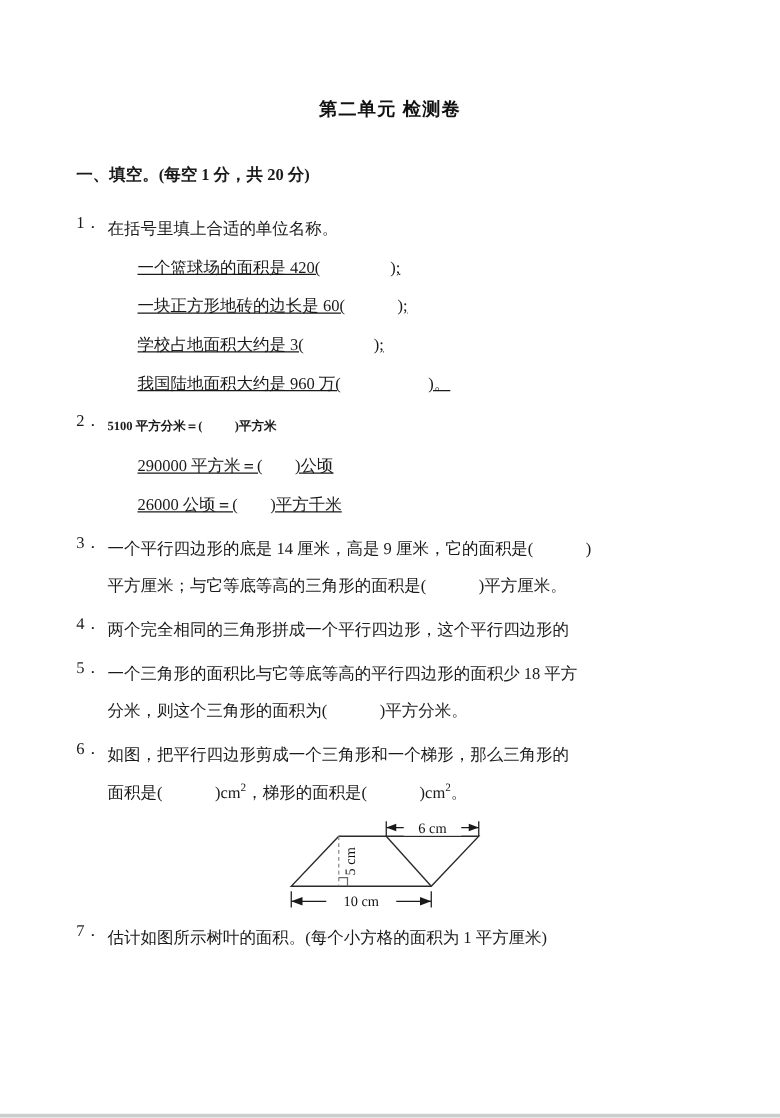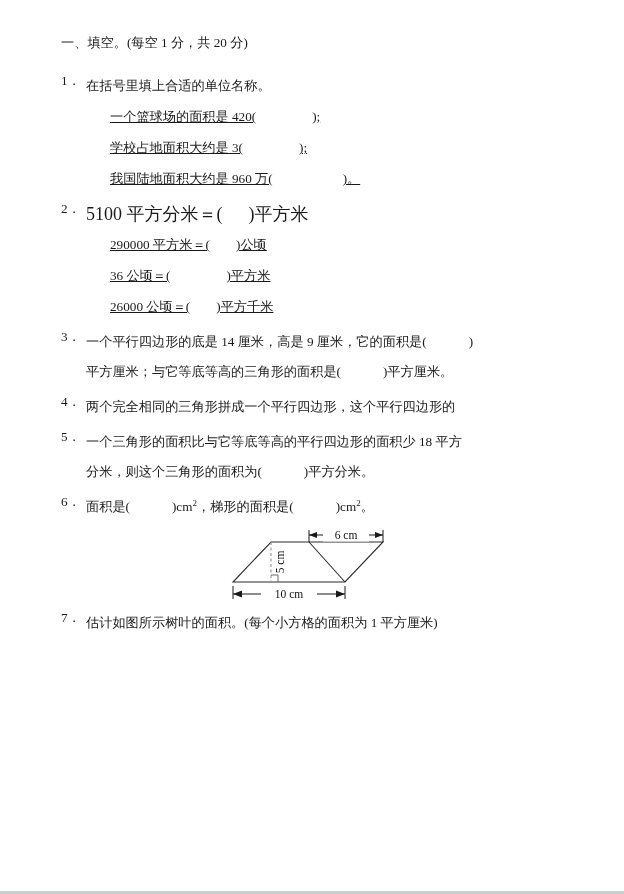--- a/index.html
+++ b/index.html
@@ -33,20 +33,21 @@
   }
   .body-block {
     margin-top: 33px;
     padding-left: 61px;
     padding-right: 40px;
   }
   .section-head {
     font-size: 13.2px;
     line-height: 1.45;
     margin-bottom: 19px;
+    font-weight: bold;
   }
   .q {
     display: flex;
     align-items: flex-start;
     margin-bottom: 3px;
     font-size: 13.2px;
     line-height: 1.5;
   }
   .q-num {
     width: 25px;
@@ -64,21 +65,22 @@
   .sub-line {
     line-height: 31px;
     padding-left: 24px;
     white-space: nowrap;
     font-size: 13.2px;
     text-decoration: underline;
   }
   .indent-line {
     line-height: 30px;
     white-space: nowrap;
-    font-size: 18px;
+    font-size: 10px;
+    font-weight: bold;
   }
   .blank-s { display: inline-block; width: 26px; }
   .blank-m { display: inline-block; width: 42px; }
   .blank-l { display: inline-block; width: 56px; }
   .blank-xl { display: inline-block; width: 70px; }
   sup { font-size: 0.68em; vertical-align: super; line-height: 0; }
 
   
   .figure-wrap {
     margin-top: 6px;
@@ -92,54 +94,55 @@
     width: 215px;
     height: 72px;
   }
   .figure svg { display: block; }
 </style>
 </head>
 <body>
 
 <div class="page">
 
+  <div class="paper-title">第二单元  检测卷</div>
 
   <div class="body-block">
 
     <div class="section-head">一、填空。(每空 1 分，共 20 分)</div>
 
     <div class="q">
       <div class="q-num">1．</div>
       <div class="q-body">
         <div class="q-line">在括号里填上合适的单位名称。</div>
         <div class="sub-line">
           <span>一个篮球场的面积是 420(</span><span class="blank-l"></span><span>);</span>
         </div>
         <div class="sub-line">
+          <span>一块正方形地砖的边长是 60(</span><span class="blank-m"></span><span>);</span>
+        </div>
+        <div class="sub-line">
           <span>学校占地面积大约是 3(</span><span class="blank-l"></span><span>);</span>
         </div>
         <div class="sub-line">
           <span>我国陆地面积大约是 960 万(</span><span class="blank-xl"></span><span>)。</span>
         </div>
       </div>
     </div>
 
     <div class="q" style="margin-top:5px;">
       <div class="q-num">2．</div>
       <div class="q-body">
         <div class="indent-line">
           <span>5100 平方分米＝(</span><span class="blank-s"></span><span>)平方米</span>
         </div>
         <div class="sub-line">
           <span>290000 平方米＝(</span><span class="blank-s"></span><span>)公顷</span>
         </div>
         <div class="sub-line">
-          <span>36 公顷＝(</span><span class="blank-l"></span><span>)平方米</span>
-        </div>
-        <div class="sub-line">
           <span>26000 公顷＝(</span><span class="blank-s"></span><span>)平方千米</span>
         </div>
       </div>
     </div>
 
     <div class="q" style="margin-top:5px;">
       <div class="q-num">3．</div>
       <div class="q-body">
         <div class="q-line">
           <span>一个平行四边形的底是 14 厘米，高是 9 厘米，它的面积是(</span><span class="blank-m"></span><span>)</span>
@@ -163,20 +166,21 @@
         <div class="q-line">一个三角形的面积比与它等底等高的平行四边形的面积少 18 平方</div>
         <div class="q-line">
           <span>分米，则这个三角形的面积为(</span><span class="blank-m"></span><span>)平方分米。</span>
         </div>
       </div>
     </div>
 
     <div class="q" style="margin-top:5px;">
       <div class="q-num">6．</div>
       <div class="q-body">
+        <div class="q-line">如图，把平行四边形剪成一个三角形和一个梯形，那么三角形的</div>
         <div class="q-line">
           <span>面积是(</span><span class="blank-m"></span><span>)cm</span><sup>2</sup><span>，梯形的面积是(</span><span class="blank-m"></span><span>)cm</span><sup>2</sup><span>。</span>
         </div>
       </div>
     </div>
 
     <div class="figure-wrap">
       <div class="figure">
         <svg width="215" height="72" viewBox="0 0 215 72">
 

